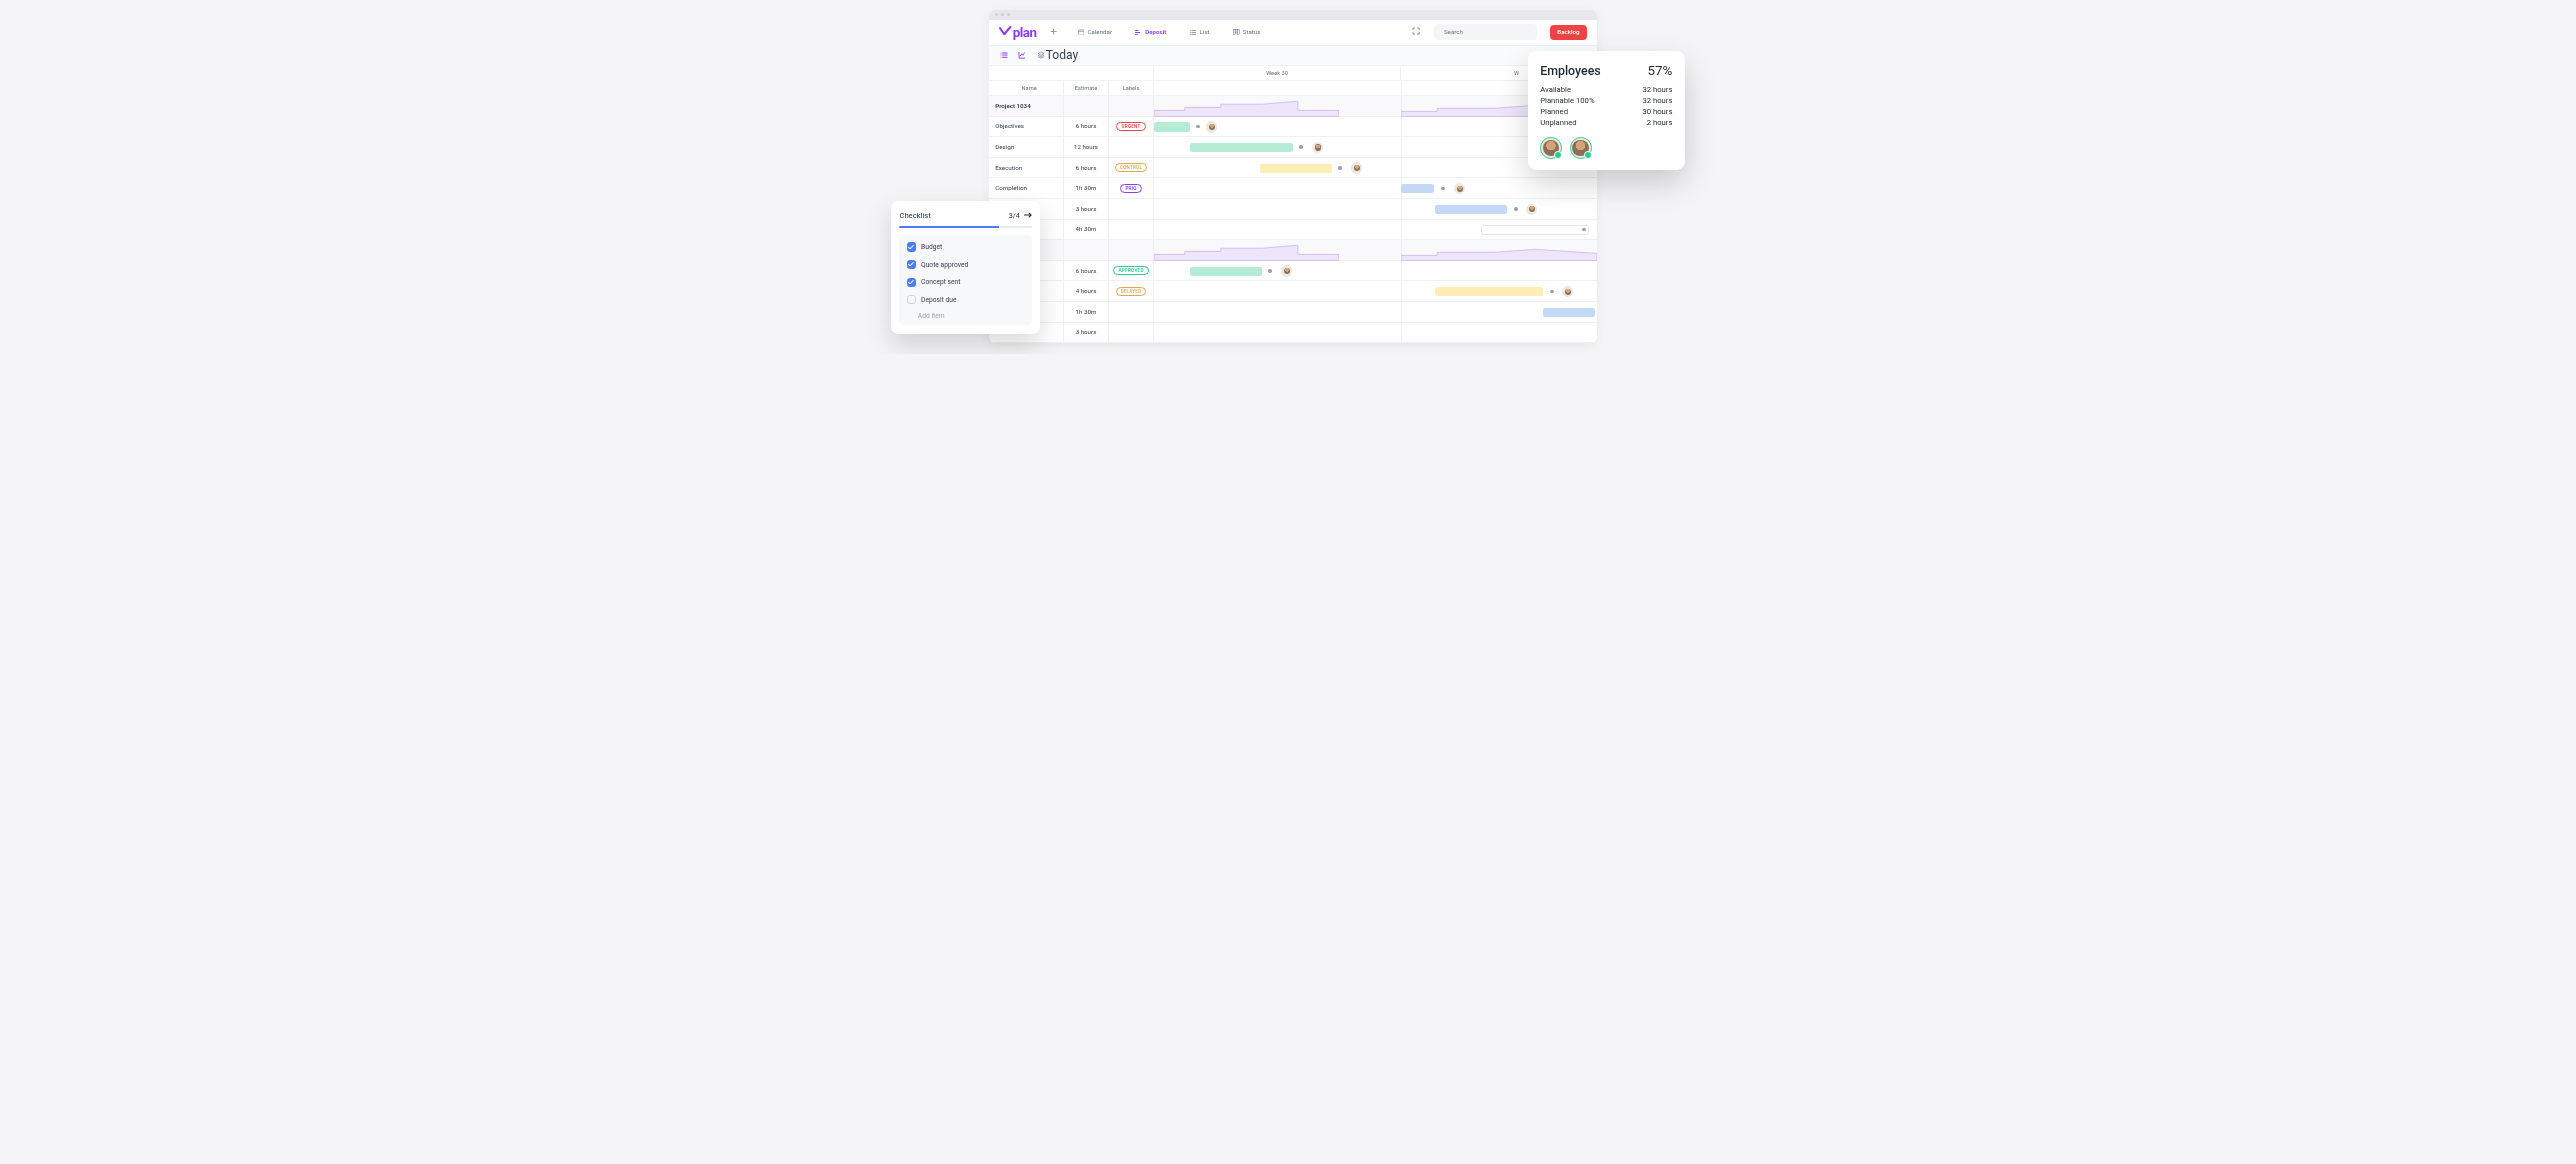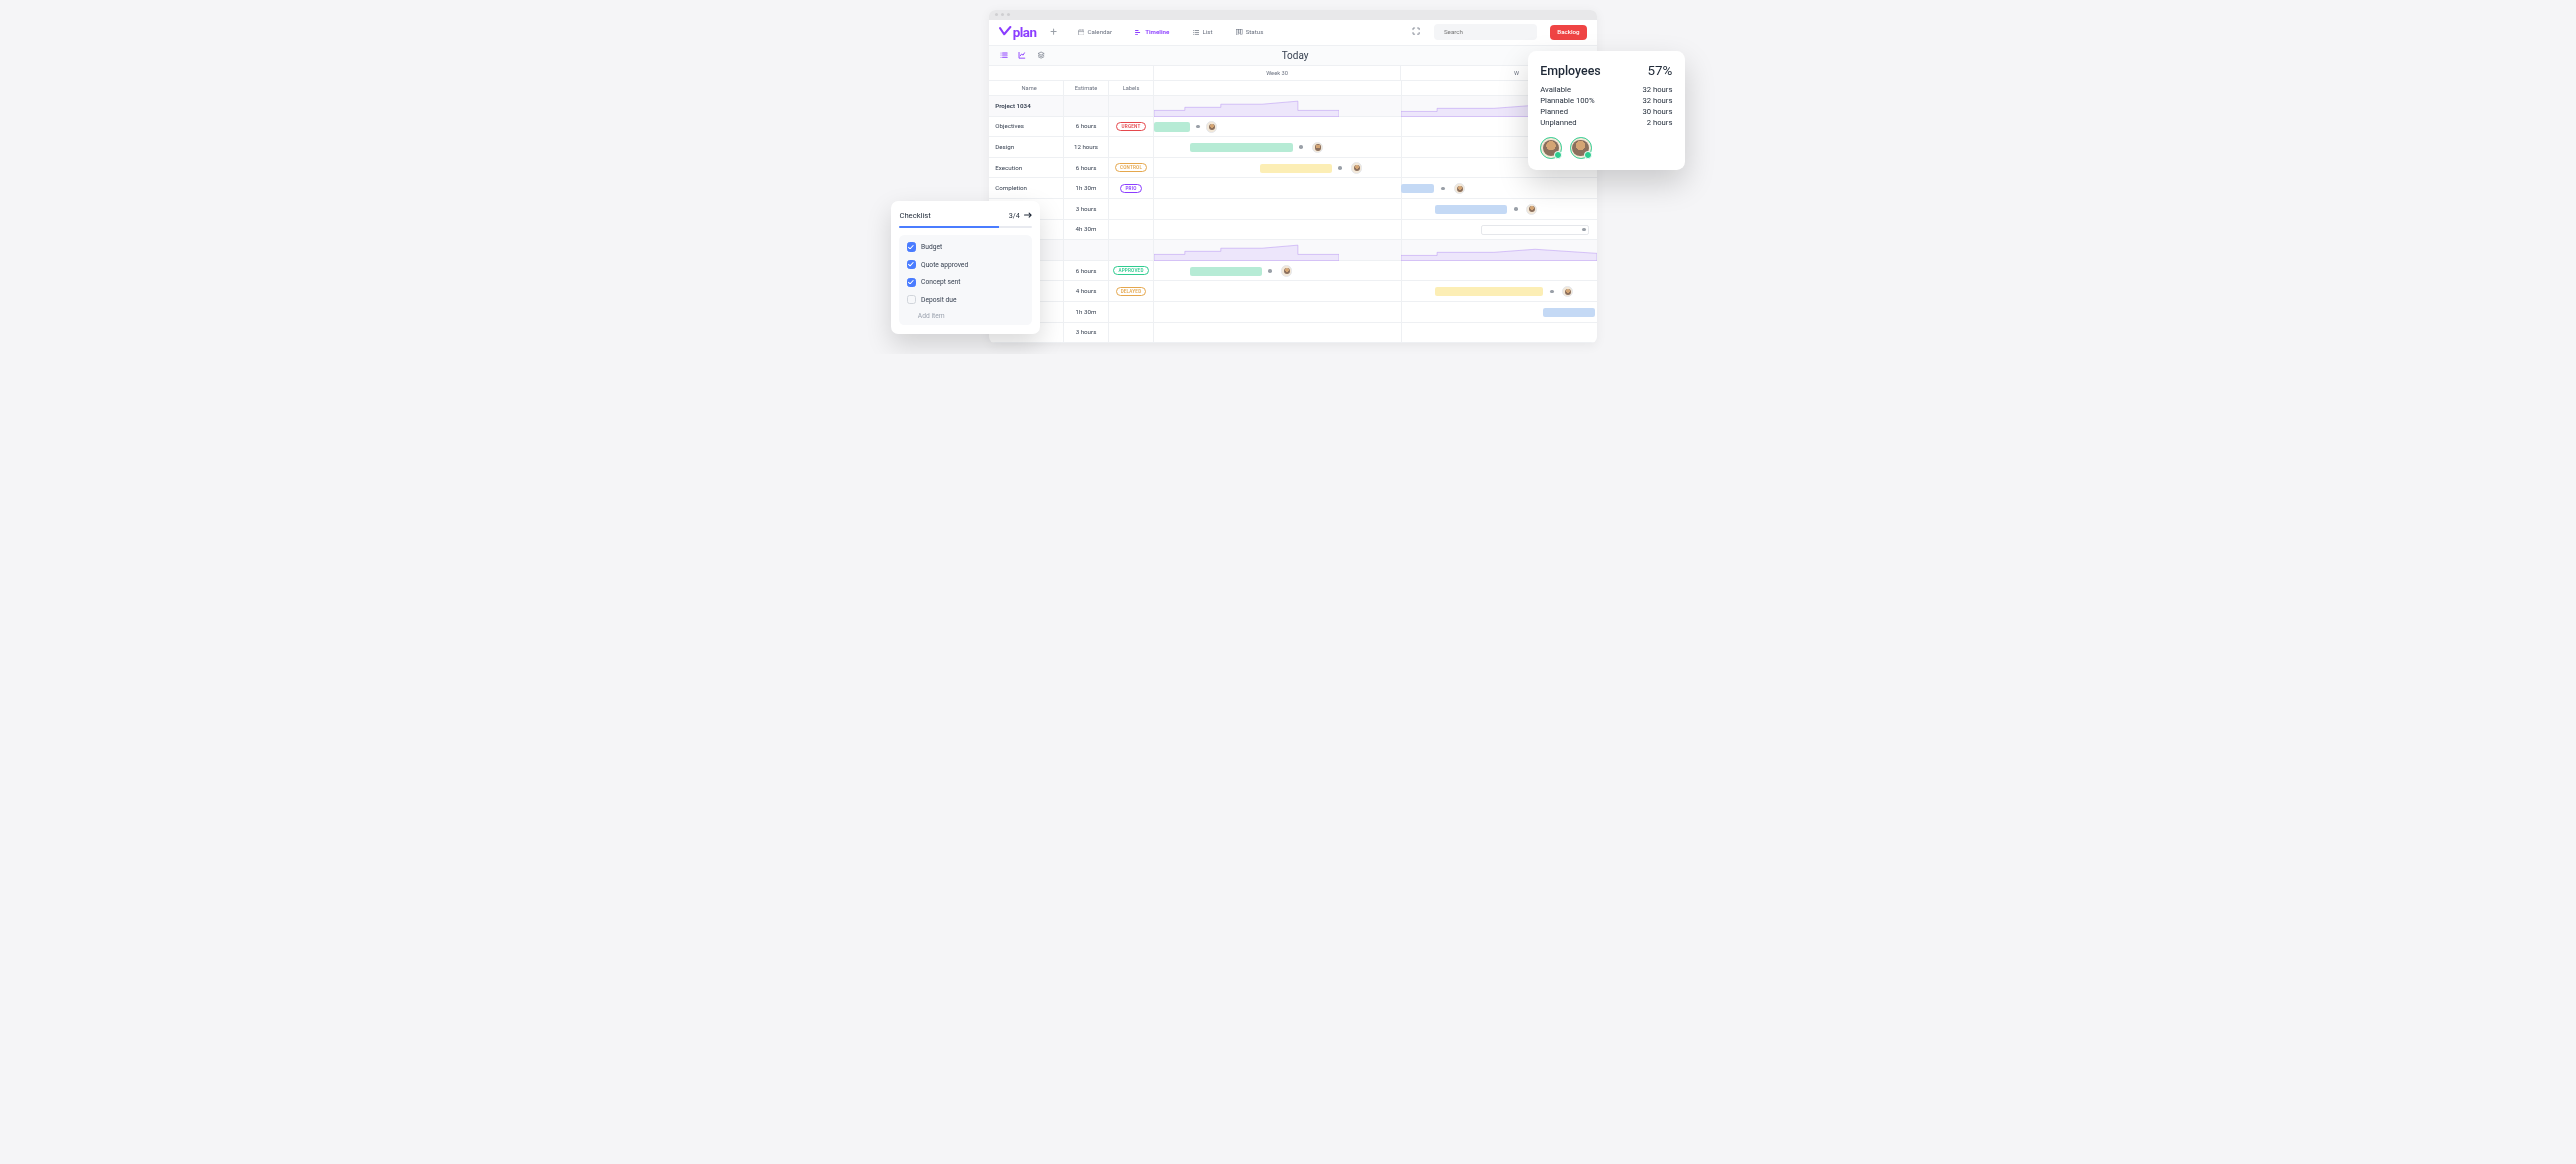--- a/index.html
+++ b/index.html
@@ -19,21 +19,21 @@
 .spacer{flex:1}
 .expand-icon{width:9.3px;height:9.3px;color:#6b7280;cursor:pointer;margin-right:5.2px}
 .search{display:flex;align-items:center;background:#f4f5f7;border-radius:4.1px;padding:0 6.2px;height:16.5px;width:103px;margin-right:6.2px}
 .search svg{color:#9aa0a8;margin-right:4.1px}
 .search input{border:0;background:transparent;outline:0;font-size:6.2px;color:#374151;flex:1}
 .backlog-btn{background:#ef4444;color:#fff;border:0;padding:3.6px 7.2px;border-radius:4.1px;font-size:6.2px;font-weight:500;cursor:pointer}
 .subbar{height:20.6px;display:flex;align-items:center;padding:0 10.3px;border-bottom:0.5px solid #eef0f3;background:#fafbfc}
 .subbar-left{display:flex;gap:9.3px}
 .subbar .icon-btn{width:9.3px;height:9.3px;color:#8b3dff;cursor:pointer;display:flex;align-items:center;justify-content:center}
 .subbar .icon-btn.muted{color:#6b7280}
-.today-label{flex:1;text-align:center;font-size:10px;color:#374151}
+.today-label{flex:1;font-size:12px;color:#374151}
 .subbar-right{display:flex;gap:7.2px}
 .subbar-right .icon-btn{color:#6b7280}
 .week-header{height:14.4px;border-bottom:0.5px solid #eef0f3;display:flex}
 .week-left-spacer{width:165px;border-right:0.5px solid #eef0f3}
 .week-cell{flex:1;text-align:center;font-size:5.7px;color:#6b7280;line-height:14.4px;border-right:0.5px solid #eef0f3;position:relative}
 .week-cell:first-of-type{border-left:0.5px solid #eef0f3}
 .cols-header{height:15.5px;display:flex;border-bottom:0.5px solid #eef0f3}
 .col-name{width:75px;padding-left:6.2px;font-size:5.7px;color:#6b7280;line-height:15.5px;text-align:center;border-right:0.5px solid #eef0f3}
 .col-est{width:45px;text-align:center;font-size:5.7px;color:#6b7280;line-height:15.5px;border-right:0.5px solid #eef0f3}
 .col-lbl{width:45px;text-align:center;font-size:5.7px;color:#6b7280;line-height:15.5px;border-right:0.5px solid #eef0f3}
@@ -116,21 +116,21 @@
         <svg width="6.7" height="6.7" viewBox="0 0 13 13">
               <rect x="1" y="2" width="11" height="10" rx="1" stroke="currentColor" fill="none"></rect>
               <path d="M1 5h11M4 1v2M9 1v2" stroke="currentColor"></path>
             </svg>
         <span>Calendar</span>
       </div>
       <div class="view-btn active">
         <svg width="6.7" height="6.7" viewBox="0 0 13 13">
               <path d="M1 3h5M1 7h8M1 11h4" stroke="currentColor" stroke-width="2" stroke-linecap="round"></path>
             </svg>
-        <span>Timeline</span>
+        <span>Deposit</span>
       </div>
       <div class="view-btn">
         <svg width="6.7" height="6.7" viewBox="0 0 13 13">
               <path d="M4 3h8M4 7h8M4 11h8M1 3h0M1 7h0M1 11h0" stroke="currentColor" stroke-width="1.5" stroke-linecap="round"></path>
             </svg>
         <span>List</span>
       </div>
       <div class="view-btn">
         <svg width="6.7" height="6.7" viewBox="0 0 13 13">
               <rect x="1" y="1" width="3" height="11" stroke="currentColor" fill="none"></rect>

